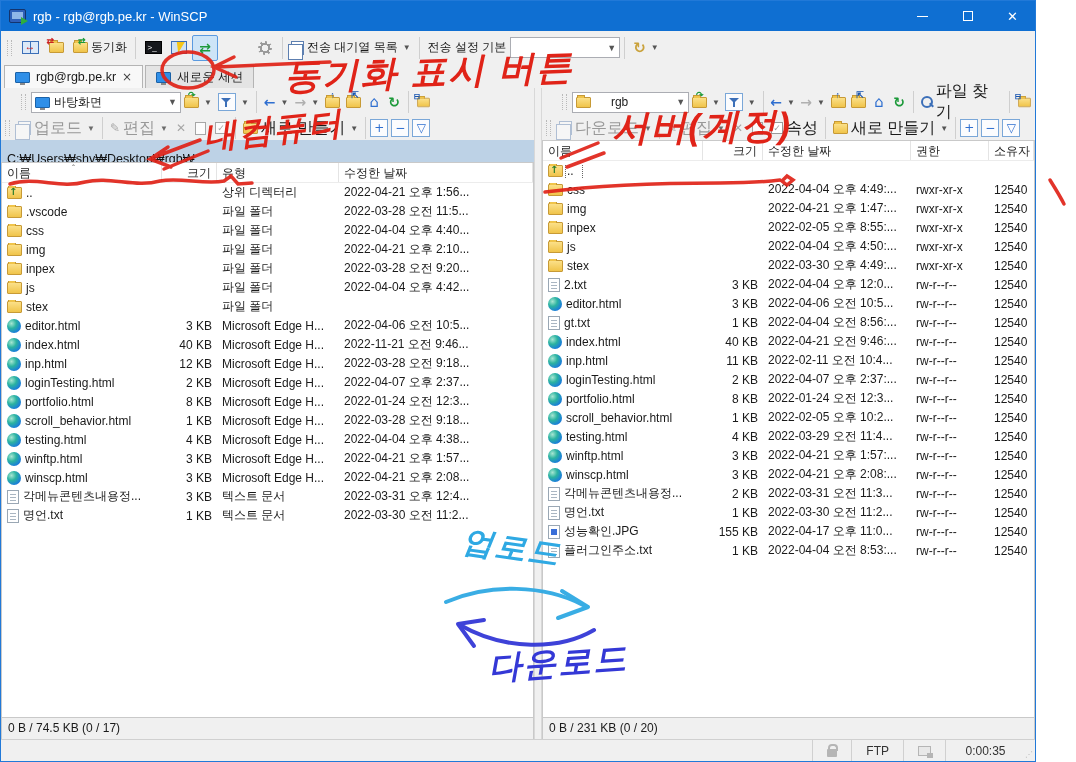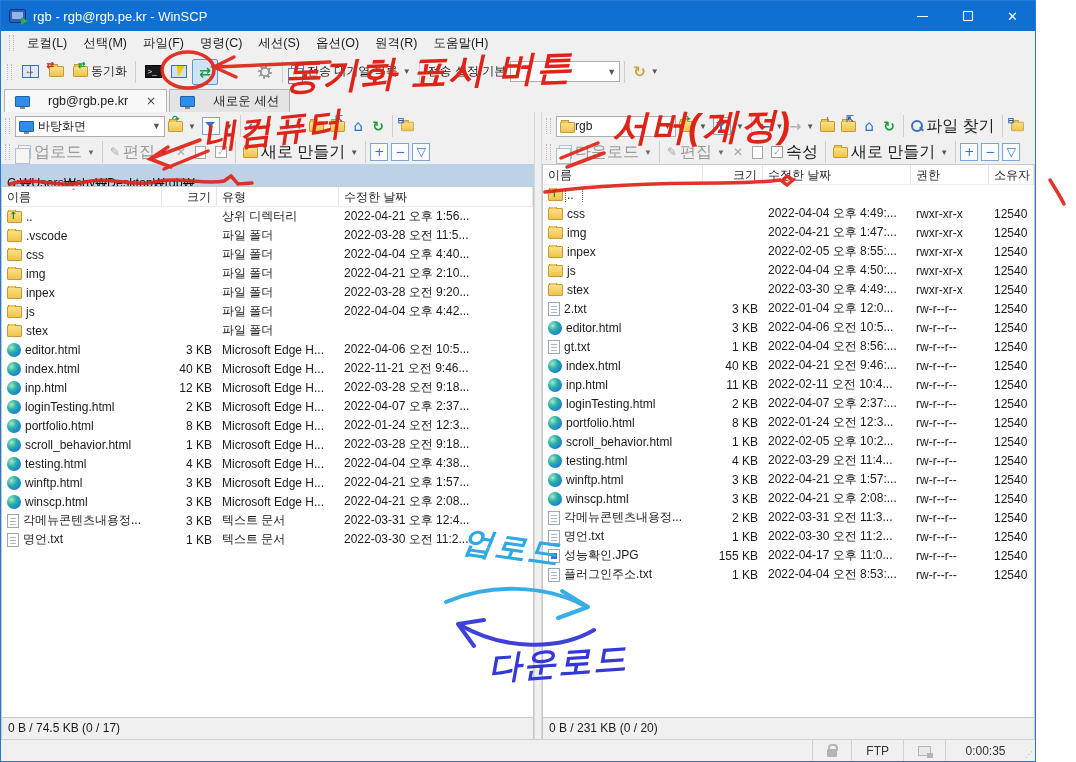--- a/index.html
+++ b/index.html
@@ -44,34 +44,34 @@
   .ic-term { width:17px; height:13px; background:#16181c; border:1px solid #000; color:#fff; font-size:8px; display:flex; align-items:center; padding-left:2px; }
   .ic-bolt { width:0; height:0; border-left:5px solid transparent; border-right:3px solid transparent; border-top:11px solid #f5c518; transform:skewX(-18deg); }
   .ic-syncb { color:#1d9a3a; font-weight:bold; font-size:14px; font-family:"DejaVu Sans",sans-serif; }
   .ic-gear { width:14px; height:14px; border-radius:50%; background:radial-gradient(circle at 50% 50%, #f0f0f0 0 3px, #9a9a9a 3px 5px, transparent 5px), repeating-conic-gradient(#9a9a9a 0 20deg, transparent 20deg 45deg); }
   .ic-pages { width:13px; height:14px; background:#fff; border:1px solid #5d7fb0; position:relative; }
   .ic-pages::before { content:""; position:absolute; left:-4px; top:2px; width:13px; height:14px; background:#fff; border:1px solid #5d7fb0; }
   .ic-update { color:#caa23c; font-weight:bold; font-size:15px; font-family:"DejaVu Sans",sans-serif; }
 
   
   .tabbar { height:24px; display:flex; align-items:flex-end; background:#f0f0f0; padding-left:3px; flex:none; }
-  .tab { height:23px; display:flex; align-items:center; gap:18px; padding:0 10px; border:1px solid #b4b4b4; border-bottom:none; background:#e4e4e4; font-size:12.5px; margin-right:2px; }
+  .tab { height:23px; display:flex; align-items:center; gap:6px; padding:0 10px; border:1px solid #b4b4b4; border-bottom:none; background:#e4e4e4; font-size:12.5px; margin-right:2px; }
   .tab.active { background:#f8f8f8; }
   .imon { width:15px; height:11px; background:#2f8fe8; border:1px solid #1b62a8; border-radius:1px; position:relative; flex:none; }
   .imon::after { content:""; position:absolute; left:4px; bottom:-3px; width:5px; height:2px; background:#8a8a8a; }
   .tab-close { font-size:12px; color:#444; font-family:"DejaVu Sans",sans-serif; }
 
   
   .panels { flex:1; display:flex; min-height:0; }
   .panel { display:flex; flex-direction:column; background:#f0f0f0; min-width:0; }
   .panel.left { width:533px; flex:none; }
   .panel.right { flex:1; }
   .splitter { width:8px; background:#f0f0f0; border-left:1px solid #d8d8d8; border-right:1px solid #d8d8d8; flex:none; }
 
-  .ptools { height:28px; display:flex; align-items:center; padding-left:4px; flex:none; }
+  .ptools { height:28px; display:flex; align-items:center; padding-left:20px; flex:none; }
   .pcmds  { height:24px; display:flex; align-items:center; padding-left:4px; flex:none; }
   .pbtn { height:22px; min-width:20px; display:flex; align-items:center; justify-content:center; gap:3px; padding:0 3px; }
   .pbtn .lbl { font-size:16px; }
   .pbtn.disabled .lbl { color:#8a8a8a; }
   .pbtn.disabled { opacity:.85; }
   .sq { width:18px; height:18px; border:1px solid #7aa7d8; color:#2f6fd0; display:flex; align-items:center; justify-content:center; font-size:12px; background:#fbfcfe; font-family:"DejaVu Sans",sans-serif; }
   .arrow-back { color:#2f6fd0; font-weight:bold; font-size:14px; font-family:"DejaVu Sans",sans-serif; }
   .arrow-fwd  { color:#b0b0b0; font-weight:bold; font-size:14px; font-family:"DejaVu Sans",sans-serif; }
   .ic-home { color:#2f6fd0; font-size:15px; font-family:"DejaVu Sans",sans-serif; }
   .ic-refresh { color:#1d9a3a; font-weight:bold; font-size:14px; font-family:"DejaVu Sans",sans-serif; }
@@ -143,31 +143,20 @@
     <span class="titlebar-spacer"></span>
     <span class="win-btn min">
         <span></span>
       </span>
     <span class="win-btn max">
         <span></span>
       </span>
     <span class="win-btn">✕</span>
   </div>
 
-  <div class="menubar">
-    <span class="grip"></span>
-    <span class="menu-item">로컬(L)</span>
-    <span class="menu-item">선택(M)</span>
-    <span class="menu-item">파일(F)</span>
-    <span class="menu-item">명령(C)</span>
-    <span class="menu-item">세션(S)</span>
-    <span class="menu-item">옵션(O)</span>
-    <span class="menu-item">원격(R)</span>
-    <span class="menu-item">도움말(H)</span>
-  </div>
 
   <div class="toolbar">
     <span class="grip"></span>
     <span class="tbtn">
         <span class="ic-panels"></span>
       </span>
     <span class="tbtn">
         <span class="fold">
           <span class="ov" style="color:#c22;left:-3px;top:-6px">⇄</span>
         </span>
@@ -489,21 +478,21 @@
       </div>
       <div class="pstatus">0 B / 74.5 KB (0 / 17)</div>
     </div>
 
     <div class="splitter"></div>
 
     <div class="panel right">
       <div class="ptools">
         <span class="grip"></span>
         <span class="combo" style="width:120px">
-          <span style="display:flex;align-items:flex-end;gap:0">
+          <span style="display:flex;align-items:center;gap:20px">
               <span class="fold"></span>
               <span>rgb</span>
             </span>
           <span class="drop">▼</span>
         </span>
         <span class="pbtn">
             <span class="fold">
               <span class="ov" style="color:#1d9a3a;left:3px;top:-7px">↷</span>
             </span>
             <span class="drop">▼</span>
@@ -653,21 +642,21 @@
               <div class="">2022-03-30 오후 4:49:...</div>
               <div class="">rwxr-xr-x</div>
               <div class="">12540</div>
             </div>
             <div class="frow">
               <div class="cell-name">
                 <span class="fi fi-text"></span>
                 <span class="nm">2.txt</span>
               </div>
               <div class="cell-size">3 KB</div>
-              <div class="">2022-01-04 오후 12:0...</div>
+              <div class="">2022-04-04 오후 12:0...</div>
               <div class="">rw-r--r--</div>
               <div class="">12540</div>
             </div>
             <div class="frow">
               <div class="cell-name">
                 <span class="fi fi-edge"></span>
                 <span class="nm">editor.html</span>
               </div>
               <div class="cell-size">3 KB</div>
               <div class="">2022-04-06 오전 10:5...</div>

